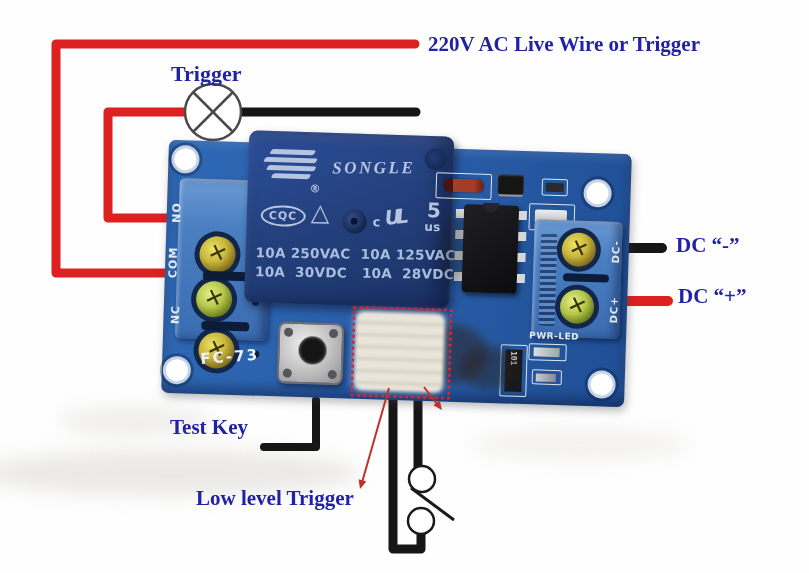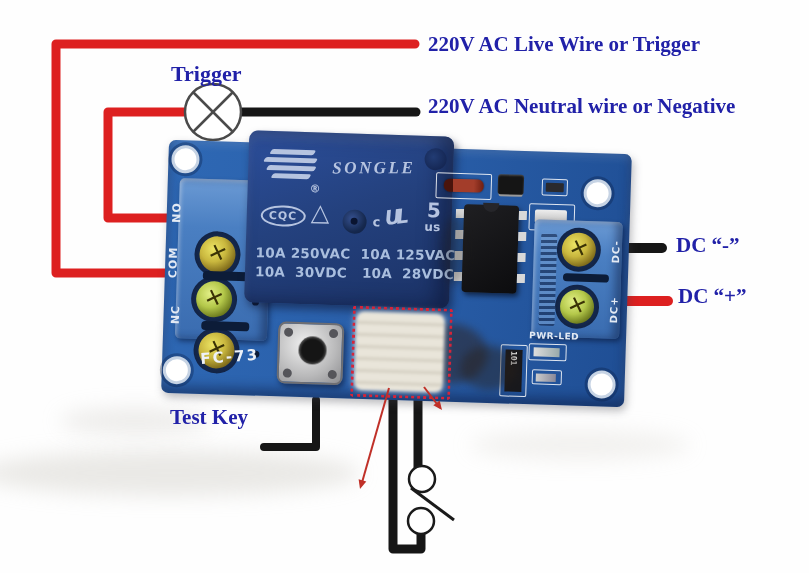--- a/index.html
+++ b/index.html
@@ -16,21 +16,21 @@
   #annots{z-index:6;}
 
   
   .lbl{position:absolute;z-index:7;color:#2121a8;font-weight:bold;font-size:21px;
        line-height:23px;white-space:nowrap;}
   .lbl-live{left:428px;top:33px;}
   .lbl-neutral{left:428px;top:95px;}
   .lbl-device{left:171px;top:62px;font-size:22px;}
   .lbl-dcminus{left:676px;top:234px;}
   .lbl-dcplus{left:678px;top:285px;}
-  .lbl-testkey{left:170px;top:406px;}
+  .lbl-testkey{left:170px;top:416px;}
   .lbl-trigger{left:196px;top:487px;}
 
   
   .board{position:absolute;left:165px;top:147px;width:463px;height:253px;z-index:2;
          background:linear-gradient(100deg,#2e68b4 0%,#2a60ab 45%,#1f4e94 100%);
          border-radius:7px;transform:rotate(1.8deg);
          box-shadow:inset 0 -7px 12px rgba(5,10,40,.40),inset 0 4px 8px rgba(255,255,255,.12),
                     2px 4px 8px rgba(60,60,70,.35);}
   .board *{box-sizing:border-box;}
   .hole{position:absolute;width:28px;height:28px;border-radius:50%;background:#ffffff;
@@ -296,19 +296,19 @@
   </div>
 
   <svg id="annots" class="layer" width="809" height="573" viewBox="0 0 809 573">
     <line x1="389" y1="388" x2="361" y2="486" stroke="#c03028" stroke-width="2"></line>
     <polygon points="360,489 366.3,481.5 358.6,479.3" fill="#c03028"></polygon>
     <line x1="424" y1="387" x2="440" y2="408" stroke="#c03028" stroke-width="2"></line>
     <polygon points="442,410 439.7,400.4 433.3,405.2" fill="#c03028"></polygon>
   </svg>
 
   <span class="lbl lbl-live">220V AC Live Wire or Trigger</span>
-  <span class="lbl lbl-neutral">220V AC Neutral wire or Negative</span>
   <span class="lbl lbl-device">Trigger</span>
   <span class="lbl lbl-dcminus">DC “-”</span>
   <span class="lbl lbl-dcplus">DC “+”</span>
   <span class="lbl lbl-testkey">Test Key</span>
+  <span class="lbl lbl-trigger">Low level Trigger</span>
 
 </div>
 
 </body></html>

